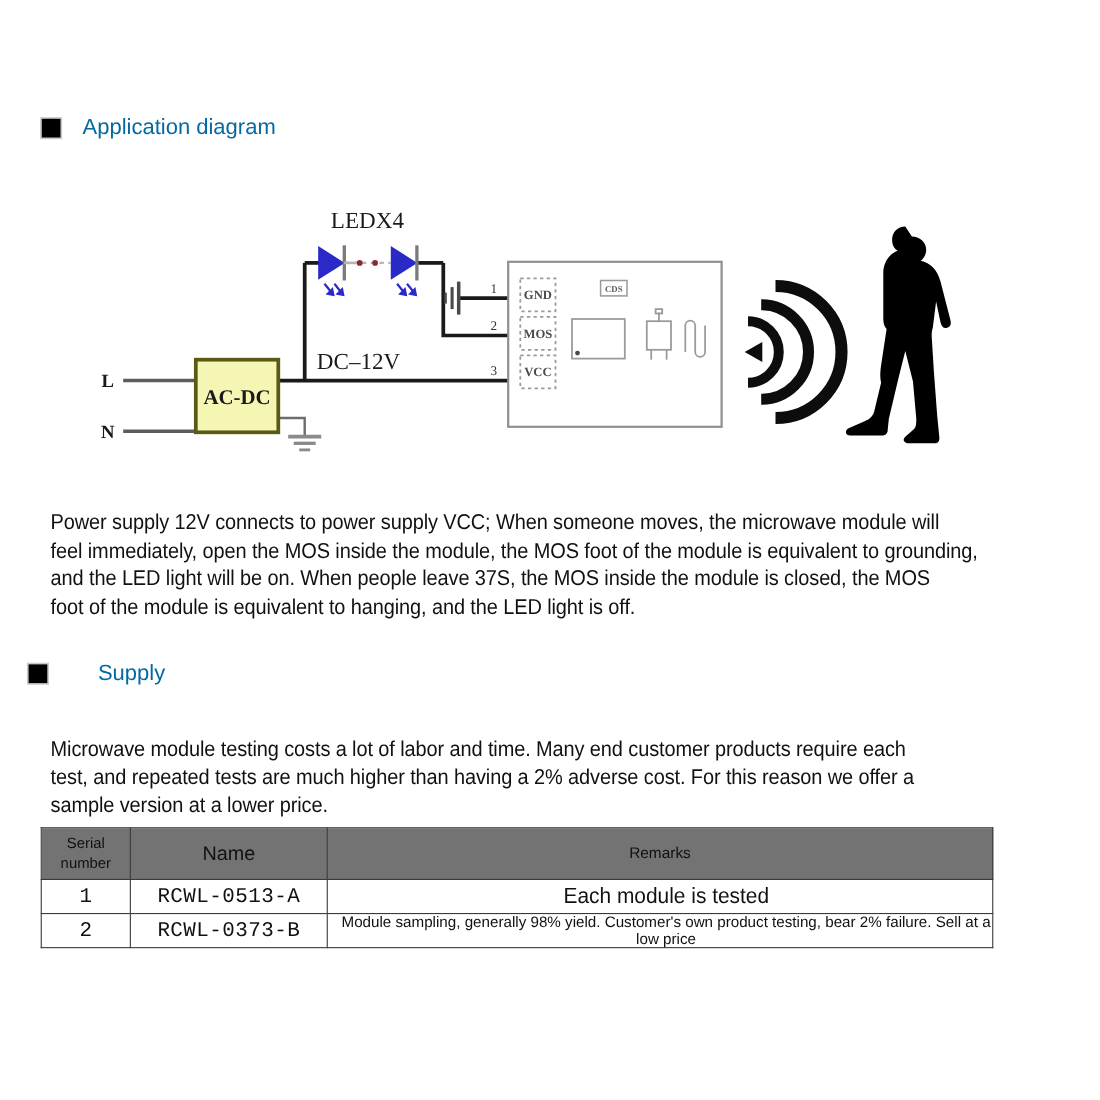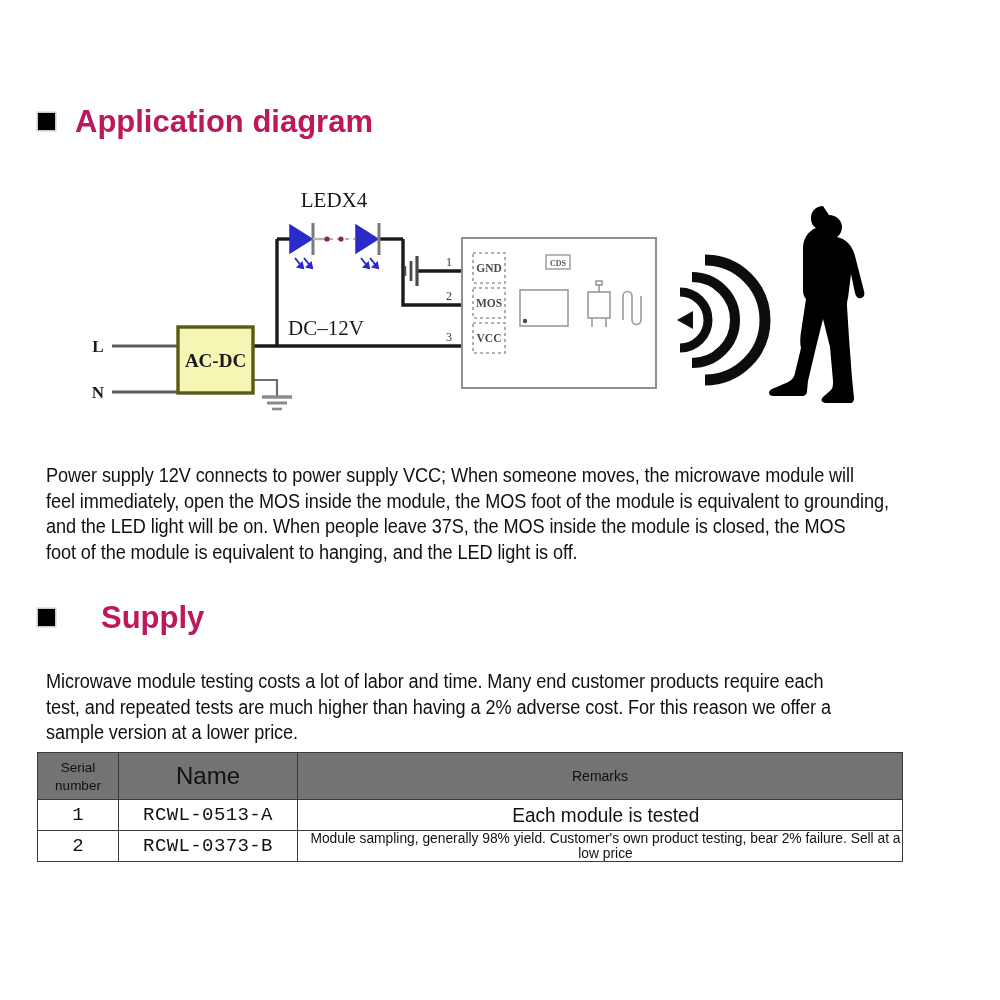--- a/index.html
+++ b/index.html
@@ -24,30 +24,30 @@
     gap: 20px;
   }
   .bullet-square {
     width: 17px;
     height: 17px;
     background: #000000;
     box-shadow: 0 0 0 1.5px #c9c9c9;
     flex: 0 0 auto;
   }
   .heading-text {
-    font-size: 31px;
-    font-weight: 700;
+    font-size: 20px;
+    font-weight: 400;
     letter-spacing: 0px;
-    color: #be185d;
+    color: #0369a1;
     line-height: 1;
     white-space: nowrap;
   }
 
   #heading-application { left: 38px; top: 106px; }
-  #heading-supply      { left: 38px; top: 602px; gap: 46px; }
+  #heading-supply      { left: 26px; top: 602px; gap: 46px; }
 
   
   .para {
     position: absolute;
     font-size: 19.5px;
     line-height: 25.5px;
     color: #111111;
     transform: scaleX(0.93);
     transform-origin: left top;
     letter-spacing: -0.1px;
@@ -80,21 +80,21 @@
     text-align: center;
     vertical-align: middle;
     font-weight: normal;
   }
   #supply-table thead th { background: #737373; height: 46px; }
   #supply-table tbody tr { height: 31px; }
   .col-serial { width: 80px; }
   .col-name   { width: 178px; }
 
   .th-serial { font-size: 13.5px; transform: scaleX(0.95); }
-  .th-name   { font-size: 24px; }
+  .th-name   { font-size: 18px; }
   .th-remarks{ font-size: 14px; }
 
   .cell-index { font-size: 19px; font-family: "Liberation Mono", monospace; }
   .cell-name  { font-size: 19px; font-family: "Liberation Mono", monospace; letter-spacing: 0.4px; }
   .cell-remark-lg {
     font-size: 20px;
     text-align: left;
     padding-left: 11px !important;
     transform: scaleX(0.95);
   }

